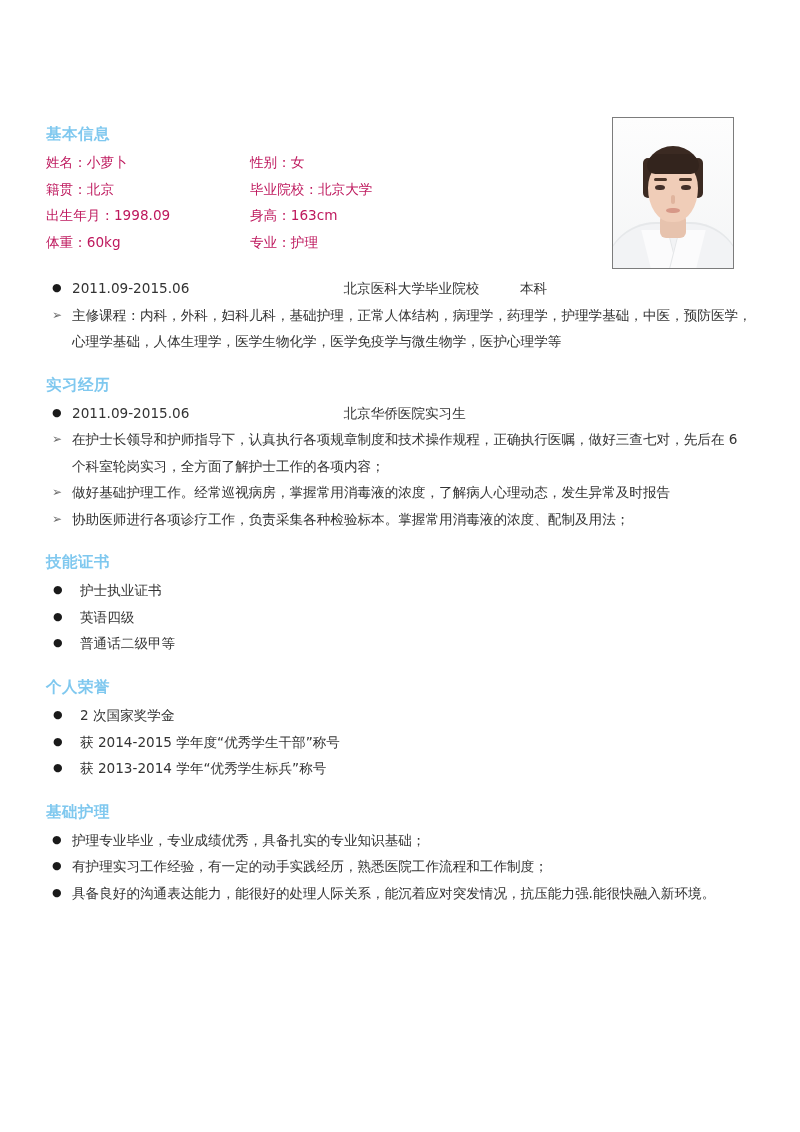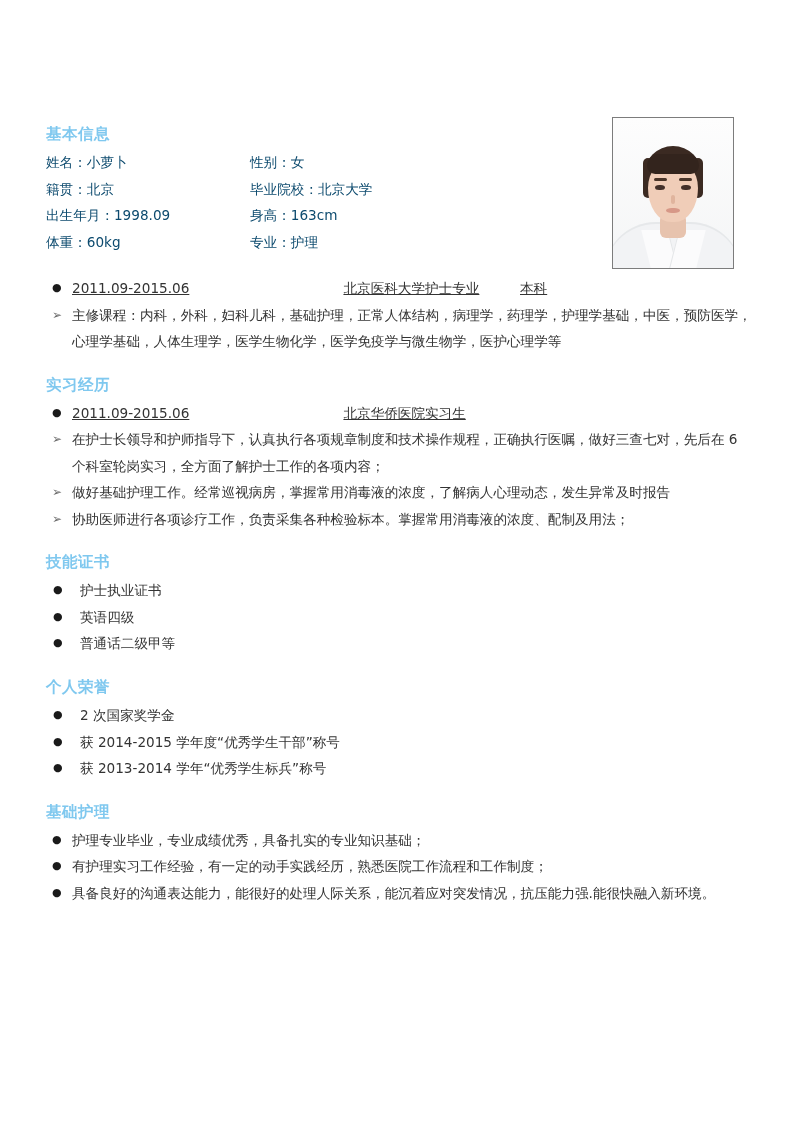--- a/index.html
+++ b/index.html
@@ -42,21 +42,21 @@
   .section { margin-bottom: 20px; }
 
   
   .basic-grid {
     margin-top: 2px;
   }
   .basic-row {
     display: flex;
     line-height: 26.5px;
     font-size: 13.6px;
-    color: #0c4a6e;
+    color: #be185d;
   }
   .basic-col-a { width: 204px; flex: 0 0 204px; }
   .basic-col-b { flex: 1 1 auto; }
 
   
   .photo-frame {
     position: absolute;
     left: 612px;
     top: 117px;
     width: 122px;
@@ -217,21 +217,21 @@
     color: #1a1a1a;
   }
   ul.blist > li.wide > .bullet { left: 7px; }
   ul.blist > li > .bullet.tri {
     font-size: 12px;
     color: #6b6b6b;
   }
   .li-text { display: block; }
 
   
-  .cols { display: flex; text-decoration: underline; }
+  .cols { display: flex; }
   .c-date  { width: 208px; flex: 0 0 208px; }
   .c-org   { width: 145px; flex: 0 0 145px; text-align: right; }
   .c-major { width: 95px;  flex: 0 0 95px; }
   .c-deg   { flex: 0 0 auto; }
 
   .para { display: block; }
 </style>
 </head>
 <body>
 
@@ -281,21 +281,21 @@
       </div>
     </div>
 
     <div class="section">
       <ul class="blist">
         <li>
           <span class="bullet">●</span>
           <span class="cols">
             <span class="c-date">2011.09-2015.06</span>
             <span class="c-org">北京医科大学</span>
-            <span class="c-major">护士专业</span>
+            <span class="c-major">毕业院校</span>
             <span class="c-deg">本科</span>
           </span>
         </li>
         <li>
           <span class="bullet tri">➢</span>
           <span class="para">主修课程：内科，外科，妇科儿科，基础护理，正常人体结构，病理学，药理学，护理学基础，中医，预防医学，心理学基础，人体生理学，医学生物化学，医学免疫学与微生物学，医护心理学等</span>
         </li>
       </ul>
     </div>
 

